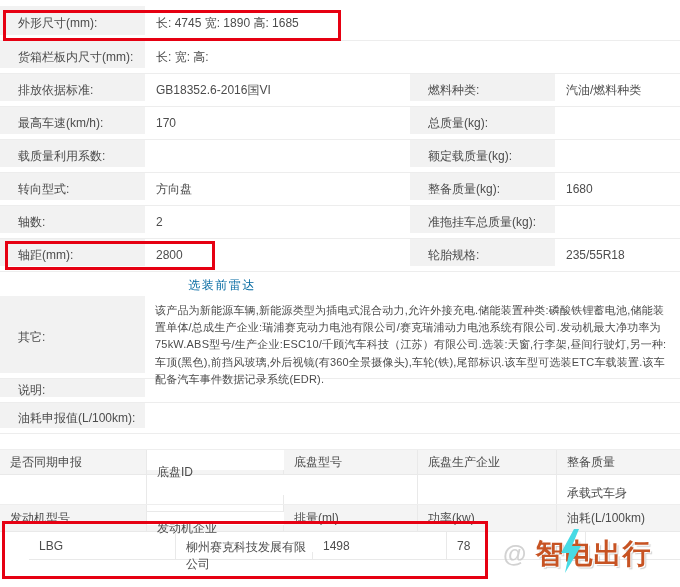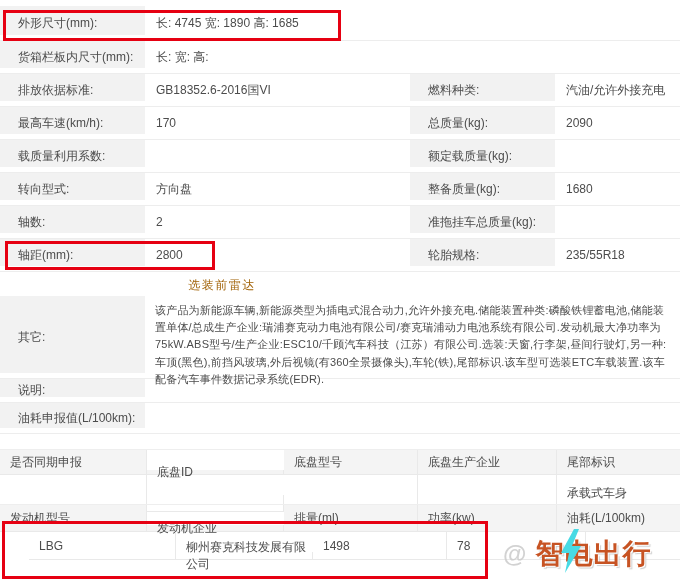--- a/index.html
+++ b/index.html
@@ -11,21 +11,21 @@
   .s-row{display:flex;height:33px;border-bottom:1px solid #ededed;box-sizing:border-box;}
   .s-row.first{height:35px;}
   .s-cell{box-sizing:border-box;display:flex;align-items:center;font-size:12px;color:#4c4c4c;}
   .lab{width:145px;background:#f2f2f2;box-shadow:inset 0 -5px 0 #fff;padding-left:18px;}
   .val{width:265px;padding-left:11px;}
   .lab2{width:145px;}
   .val2{flex:1;padding-left:11px;}
   .no-right .lab2{background:none;box-shadow:none;}
   
   #optnote{position:absolute;top:277px;left:142px;width:160px;text-align:center;
-           font-family:"DejaVu Serif","Liberation Serif",serif;font-size:12px;color:#a16207;letter-spacing:1.5px;}
+           font-family:"DejaVu Serif","Liberation Serif",serif;font-size:12px;color:#0369a1;letter-spacing:1.5px;}
   
   #details{top:296px;}
   .d-row{display:flex;border-bottom:1px solid #ededed;box-sizing:border-box;}
   .d-other{height:83px;}
   .d-note{height:24px;}
   .d-fuel{height:31px;}
   .d-val{flex:1;padding:6px 10px 0 10px;font-size:11px;line-height:17.2px;color:#4c4c4c;letter-spacing:0.2px;}
   
   .bt-row{display:flex;box-sizing:border-box;border-top:1px solid #eeeeee;}
   .bt-cell{box-sizing:border-box;border-right:1px solid #e9e9e9;border-bottom:1px solid #e9e9e9;
@@ -64,27 +64,26 @@
   <div class="s-row no-right">
     <div class="s-cell lab">货箱栏板内尺寸(mm):</div>
     <div class="s-cell val">长: 宽: 高:</div>
     <div class="s-cell lab lab2"></div>
     <div class="s-cell val2"></div>
   </div>
   <div class="s-row">
     <div class="s-cell lab">排放依据标准:</div>
     <div class="s-cell val">GB18352.6-2016国VI</div>
     <div class="s-cell lab lab2">燃料种类:</div>
-    <div class="s-cell val2">汽油/允许外接充电</div>
+    <div class="s-cell val2">汽油/燃料种类</div>
   </div>
   <div class="s-row">
     <div class="s-cell lab">最高车速(km/h):</div>
     <div class="s-cell val">170</div>
     <div class="s-cell lab lab2">总质量(kg):</div>
-    <div class="s-cell val2">2090</div>
   </div>
   <div class="s-row">
     <div class="s-cell lab">载质量利用系数:</div>
     <div class="s-cell val"></div>
     <div class="s-cell lab lab2">额定载质量(kg):</div>
     <div class="s-cell val2"></div>
   </div>
   <div class="s-row">
     <div class="s-cell lab">转向型式:</div>
     <div class="s-cell val">方向盘</div>
@@ -121,21 +120,21 @@
     <div class="d-val"></div>
   </div>
 </div>
 
 <div class="sec" id="chassis">
   <div class="bt-row bt-head">
     <div class="bt-cell c1">是否同期申报</div>
     <div class="bt-cell c2">底盘ID</div>
     <div class="bt-cell c3">底盘型号</div>
     <div class="bt-cell c4">底盘生产企业</div>
-    <div class="bt-cell c5">尾部标识</div>
+    <div class="bt-cell c5">整备质量</div>
   </div>
   <div class="bt-row bt-body">
     <div class="bt-cell c1"></div>
     <div class="bt-cell c2"></div>
     <div class="bt-cell c3"></div>
     <div class="bt-cell c4"></div>
     <div class="bt-cell c5">承载式车身</div>
   </div>
 </div>
 

